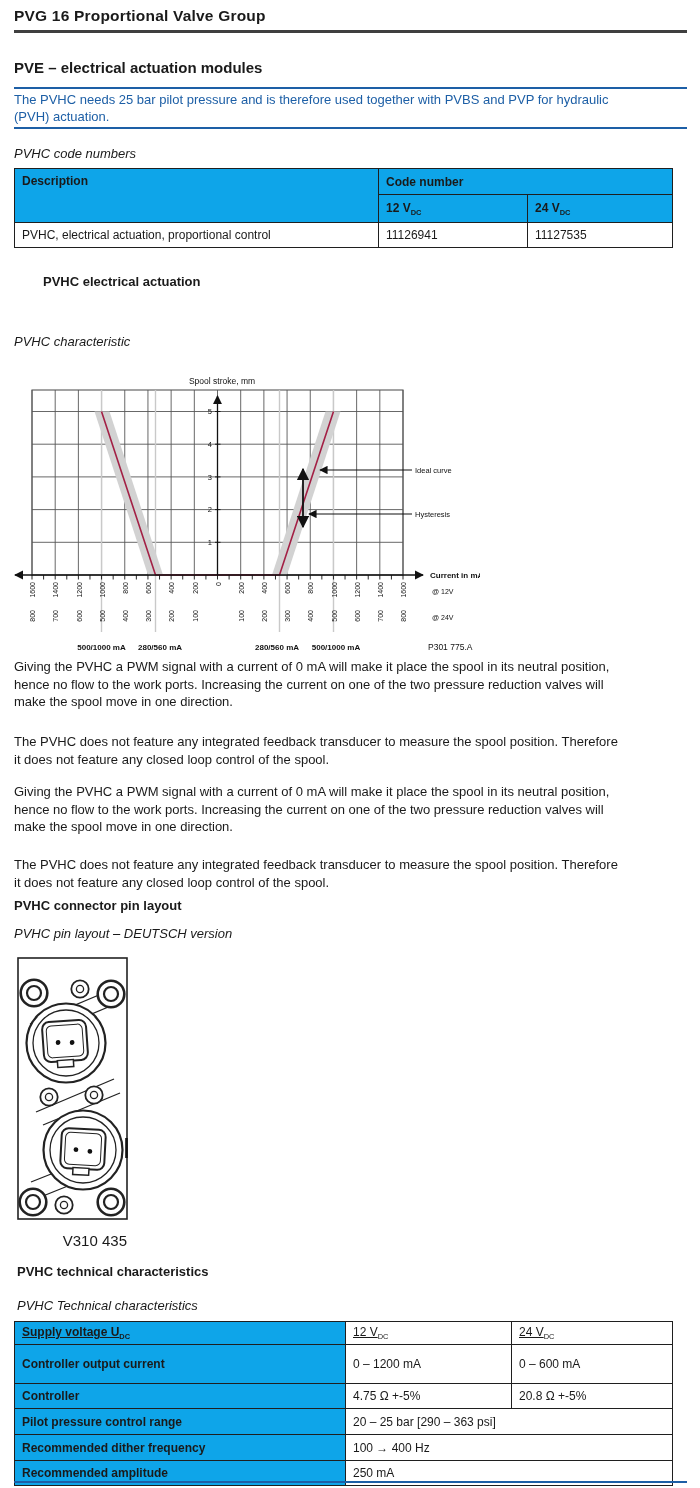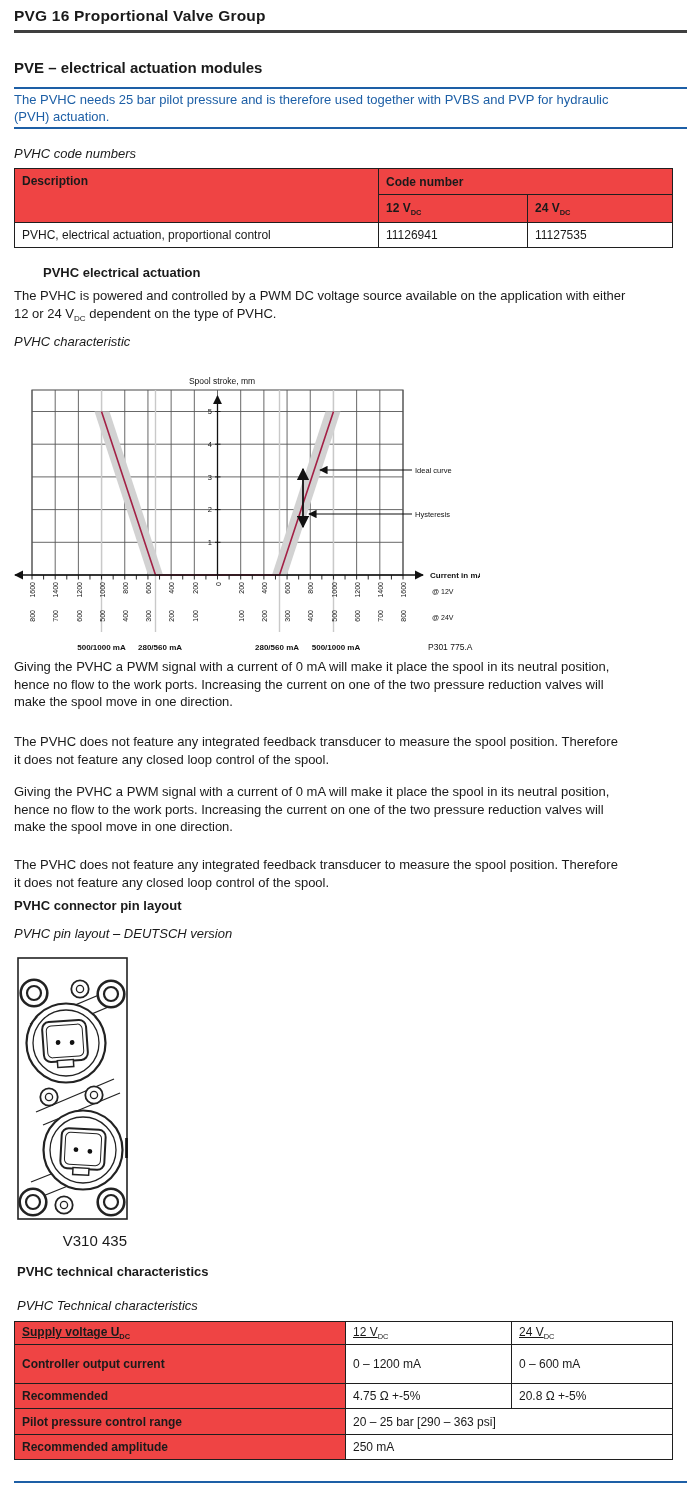--- a/index.html
+++ b/index.html
@@ -14,21 +14,21 @@
   .note{font-size:13px;line-height:16.5px;white-space:pre-line;color:var(--blue);}
   .rule-dark{background:#3f3f3f;height:2.5px;}
   .rule-blue{background:var(--blue);height:1.5px;}
   .rule-blue2{background:var(--blue);height:2px;}
   sub,.sub{font-size:.62em;vertical-align:-0.35em;letter-spacing:0;}
   
   table{border-collapse:collapse;table-layout:fixed;}
   .dtable{font-size:12px;}
   .dtable td{border:1px solid #1f1f1f;padding:0 0 0 7px;vertical-align:middle;overflow:hidden;}
   .dtable{border:1.5px solid #1f1f1f;}
-  .dtable .hdr{background:#ef4444;font-weight:bold;}
+  .dtable .hdr{background:#0ea5e9;font-weight:bold;}
   .dtable .topalign{vertical-align:top;padding-top:5px;}
   
   svg text{font-family:"Liberation Sans",sans-serif;fill:#111;}
   .ct7{font-size:7px;}
   .ct75{font-size:7.5px;}
   .ct8b{font-size:8px;font-weight:bold;}
   .ct85{font-size:8.5px;}
   .figcap{font-size:15px;}
 </style>
 </head>
@@ -63,23 +63,21 @@
       <td class="hdr"><span>24 V</span><span class="sub">DC</span></td>
     </tr>
     <tr style="height:25px;margin-top:36px;">
       <td>PVHC, electrical actuation, proportional control</td>
       <td>11126941</td>
       <td>11127535</td>
     </tr>
   </tbody>
     </table>
 
-  <div class="abs h3" style="left:14px;top:265px;padding-left:29px;">PVHC electrical actuation</div>
-  <div class="abs body-text" style="left:14px;top:287px;width:672px;"><span>The PVHC is powered and controlled by a PWM DC voltage source available on the application with either
-12 or 24 V</span><span class="sub">DC</span><span> dependent on the type of PVHC.</span></div>
+  <div class="abs h3" style="left:14px;top:274px;padding-left:29px;">PVHC electrical actuation</div>
   <div class="abs cap" style="left:14px;top:334px;">PVHC characteristic</div>
 
   <svg id="chart-svg" class="abs" style="left:0;top:370px;" width="480" height="288" viewBox="0 0 480 288">
     <defs>
       <marker id="ar" viewBox="0 0 10 10" refX="9" refY="5" markerWidth="7" markerHeight="7" orient="auto-start-reverse">
         <path d="M0,0 L10,5 L0,10 z" fill="#111"></path>
       </marker>
     </defs>
 
     <g id="g-grid" stroke="#575757" stroke-width="0.9">
@@ -318,28 +316,32 @@
       <td class="hdr"><span>Supply voltage U</span><span class="sub">DC</span></td>
       <td><span>12 V</span><span class="sub">DC</span></td>
       <td><span>24 V</span><span class="sub">DC</span></td>
     </tr>
     <tr style="height:39px;">
       <td class="hdr">Controller output current</td>
       <td>0 – 1200 mA</td>
       <td>0 – 600 mA</td>
     </tr>
     <tr style="height:25px;">
-      <td class="hdr">Recommended</td>
+      <td class="hdr">Controller</td>
       <td>4.75 Ω +-5%</td>
       <td>20.8 Ω +-5%</td>
     </tr>
     <tr style="height:26px;">
       <td class="hdr">Pilot pressure control range</td>
       <td colspan="2">20 – 25 bar [290 – 363 psi]</td>
     </tr>
+    <tr style="height:26px;">
+      <td class="hdr">Recommended dither frequency</td>
+      <td colspan="2">100 → 400 Hz</td>
+    </tr>
     <tr style="height:25px;">
       <td class="hdr">Recommended amplitude</td>
       <td colspan="2">250 mA</td>
     </tr>
   </tbody>
     </table>
 
   <div class="abs rule-blue2" style="left:14px;top:1481px;width:673px;"></div>
 </div>
 

